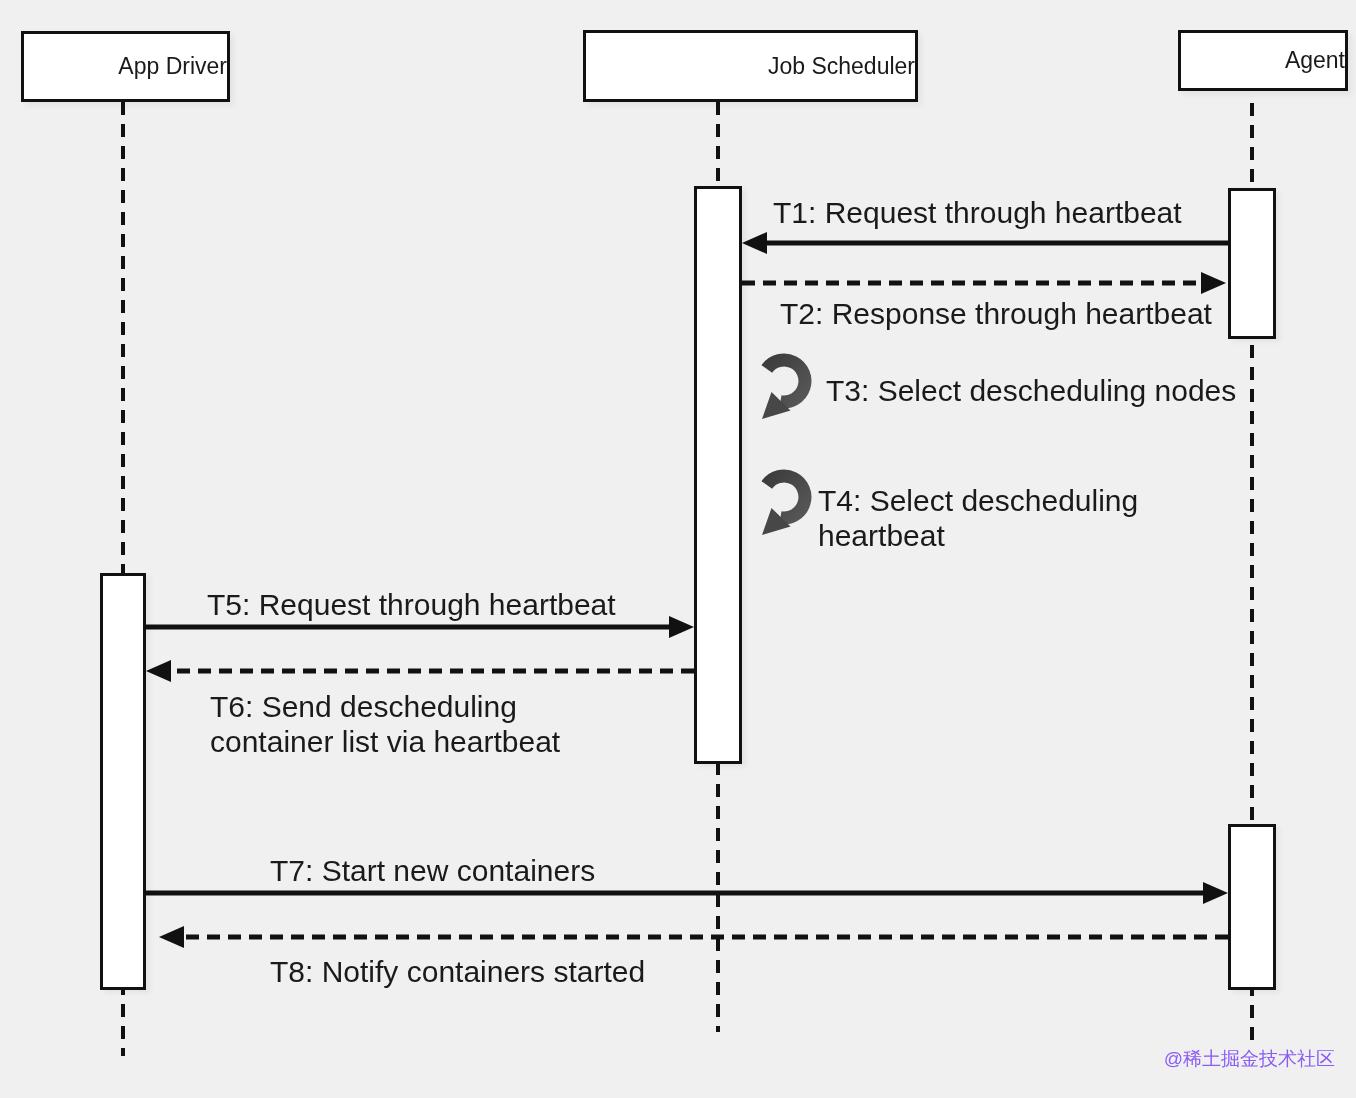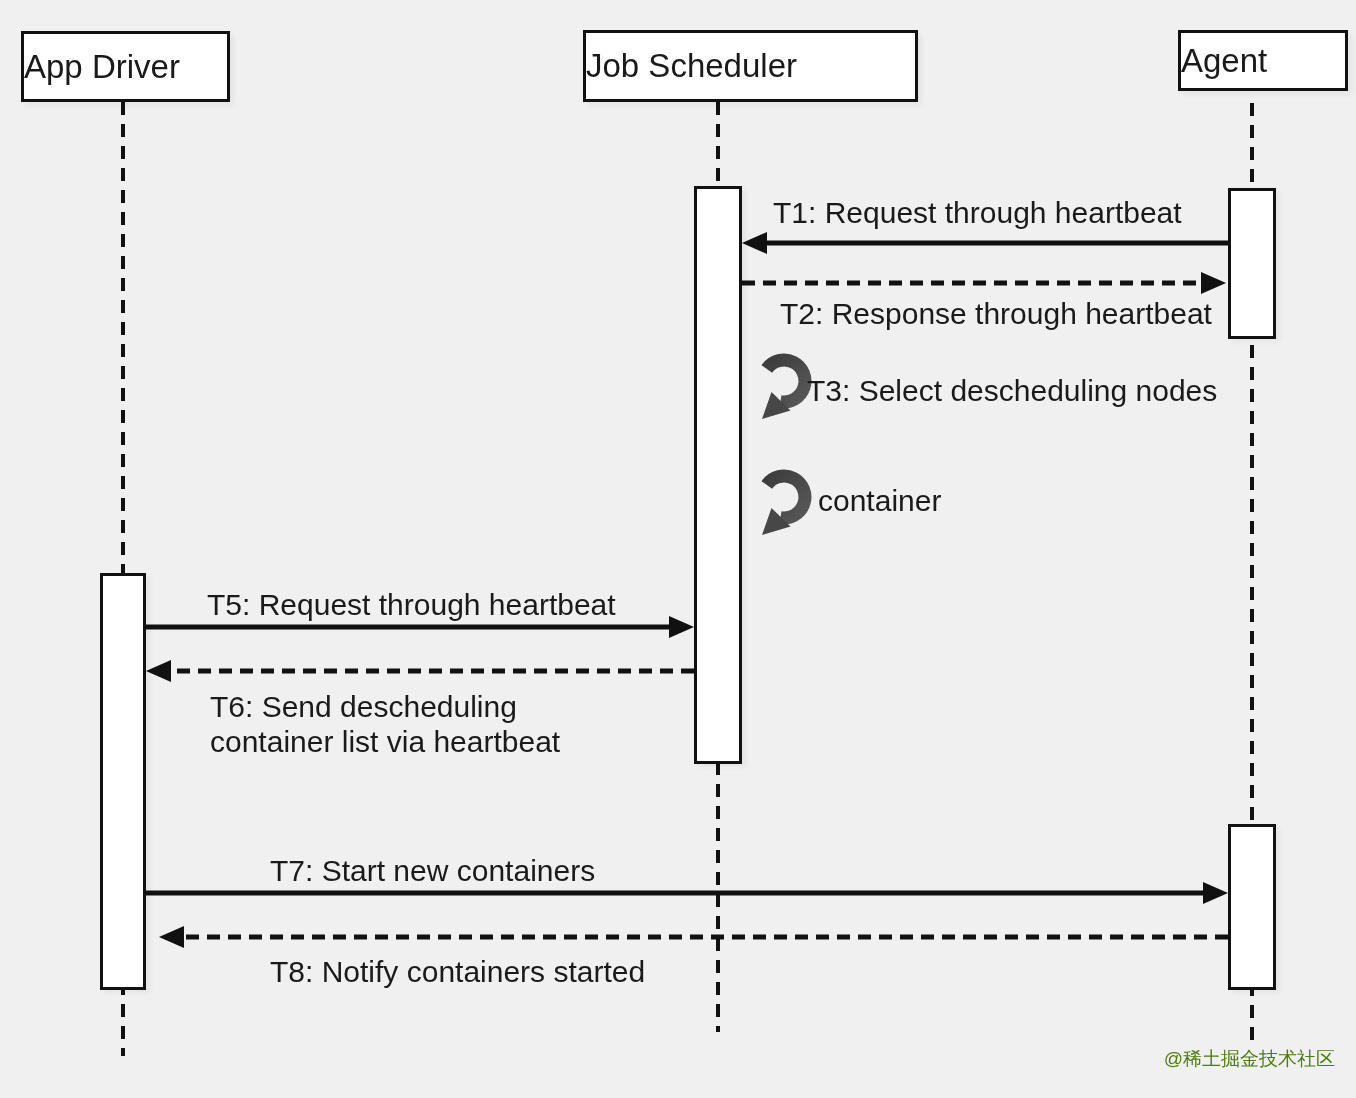--- a/index.html
+++ b/index.html
@@ -10,22 +10,22 @@
     font-family:"Liberation Sans", sans-serif;
     color:#1a1a1a;
     overflow:hidden;
   }
   .layer{position:absolute;left:0;top:0;}
   .actor{
     position:absolute;
     background:#ffffff;
     border:3px solid #111111;
     box-sizing:border-box;
-    display:flex;align-items:center;justify-content:flex-start;
-    font-size:33px;
+    display:flex;align-items:center;justify-content:flex-end;
+    font-size:23px;
     box-shadow:4px 4px 6px rgba(0,0,0,0.05);
   }
   .activation{
     position:absolute;
     background:#ffffff;
     border:3px solid #111111;
     box-sizing:border-box;
     box-shadow:4px 3px 5px rgba(0,0,0,0.05);
   }
   .msg-label{
@@ -33,21 +33,21 @@
     font-size:30px;
     line-height:35px;
     white-space:nowrap;
     color:#1a1a1a;
   }
   .watermark{
     position:absolute;
     left:1150px;top:1046px;width:185px;
     text-align:right;
     font-size:19px;
-    color:#4d7c0f;
+    color:#8b5cf6;
   }
 </style>
 </head>
 <body>
 
 <div class="canvas">
 
   <svg class="layer" width="1356" height="1098" viewBox="0 0 1356 1098">
     <defs>
       <linearGradient id="selfArrowGrad" x1="0" y1="0" x2="1" y2="1">
@@ -113,24 +113,25 @@
 
   <div class="activation" style="left:694px;top:186px;width:48px;height:578px;"></div>
   <div class="activation" style="left:1228px;top:188px;width:48px;height:151px;"></div>
   <div class="activation" style="left:100px;top:573px;width:46px;height:417px;"></div>
   <div class="activation" style="left:1228px;top:824px;width:48px;height:166px;"></div>
 
   <div class="msg-label" style="left:773px;top:195px;">T1: Request through heartbeat</div>
 
   <div class="msg-label" style="left:780px;top:296px;">T2: Response through heartbeat</div>
 
-  <div class="msg-label" style="left:807px;top:373px;">T3: Select descheduling nodes</div>
+  <div class="msg-label" style="left:826px;top:373px;">T3: Select descheduling nodes</div>
 
   <div class="msg-label" style="left:818px;top:483px;">
-    <div>container</div>
+    <div>T4: Select descheduling</div>
+    <div>heartbeat</div>
   </div>
 
   <div class="msg-label" style="left:207px;top:587px;">T5: Request through heartbeat</div>
 
   <div class="msg-label" style="left:210px;top:689px;">
     <div>T6: Send descheduling</div>
     <div>container list via heartbeat</div>
   </div>
 
   <div class="msg-label" style="left:270px;top:853px;">T7: Start new containers</div>

